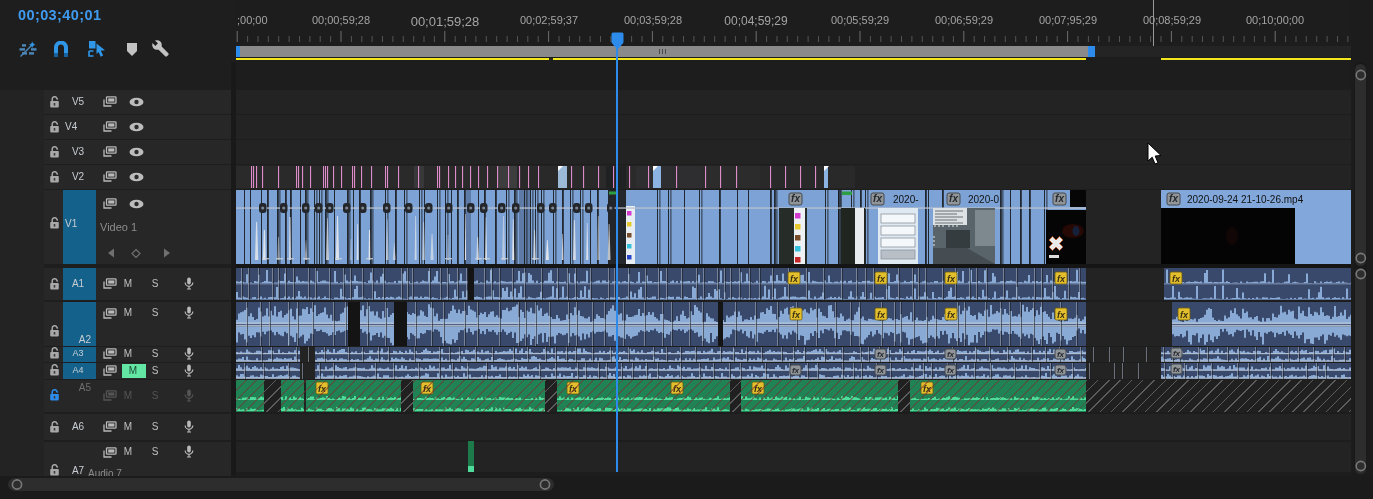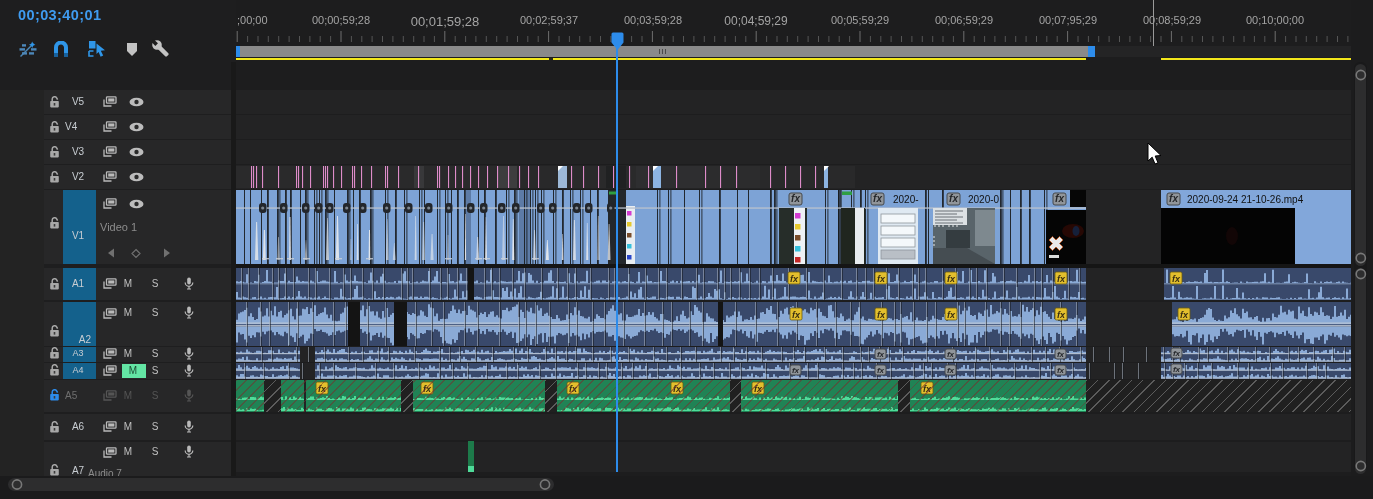--- a/index.html
+++ b/index.html
@@ -597,21 +597,21 @@
 <svg style="position:absolute;left:129px;top:172px" width="15" height="10" viewBox="0 0 15 10">
     <ellipse cx="7.5" cy="5" rx="7" ry="4.3" fill="#bcbcbc"></ellipse>
     <circle cx="7.5" cy="5" r="2.2" fill="#2a2a2a"></circle>
   </svg>
 <div style="position:absolute;left:63px;top:190px;width:33px;height:74px;background:#14618c"></div>
 <svg style="position:absolute;left:49px;top:217px" width="12" height="12" viewBox="0 0 12 12">
     <rect x="1.2" y="5" width="8.6" height="6.4" rx="0.8" fill="#a8a8a8"></rect>
     <path d="M3.2,5 V3.2 A2.4,2.4 0 0 1 7.8,2.2 L8.6,3.6" stroke="#a8a8a8" stroke-width="1.5" fill="none"></path>
     <rect x="4.7" y="7" width="1.6" height="2.6" fill="#3a3a3a"></rect>
   </svg>
-<div style="position:absolute;left:65px;top:230px;width:26px;text-align:center;font-size:10px;color:#c8cdd2">V1</div>
+<div style="position:absolute;left:65px;top:218px;width:26px;text-align:left;font-size:10px;color:#c8cdd2">V1</div>
 <svg style="position:absolute;left:103px;top:198px" width="14" height="11" viewBox="0 0 14 11">
     <rect x="3.5" y="0.8" width="9.5" height="6.4" rx="0.8" fill="none" stroke="#b9b9b9" stroke-width="1.3"></rect>
     <rect x="5.2" y="2.4" width="6.2" height="3.2" fill="#b9b9b9"></rect>
     <path d="M1,3.5 V10 H8.5" stroke="#b9b9b9" stroke-width="1.3" fill="none"></path>
   </svg>
 <svg style="position:absolute;left:129px;top:199px" width="15" height="10" viewBox="0 0 15 10">
     <ellipse cx="7.5" cy="5" rx="7" ry="4.3" fill="#bcbcbc"></ellipse>
     <circle cx="7.5" cy="5" r="2.2" fill="#2a2a2a"></circle>
   </svg>
 <div style="position:absolute;left:100px;top:221px;font-size:11px;color:#8c8c8c">Video 1</div>
@@ -695,21 +695,21 @@
 <svg style="position:absolute;left:184px;top:364px" width="10" height="13" viewBox="0 0 10 13">
     <rect x="3.2" y="0.5" width="3.6" height="7" rx="1.8" fill="#b9b9b9"></rect>
     <path d="M1.2,5.5 a3.8,3.8 0 0 0 7.6,0" stroke="#b9b9b9" stroke-width="1.2" fill="none"></path>
     <path d="M5,9.6 V12 M3,12 H7" stroke="#b9b9b9" stroke-width="1.2"></path>
   </svg>
 <svg style="position:absolute;left:49px;top:389px" width="12" height="12" viewBox="0 0 12 12">
     <rect x="1.2" y="5" width="8.6" height="6.4" rx="0.8" fill="#2d8ceb"></rect>
     <path d="M3.2,5 V3.2 A2.4,2.4 0 0 1 7.8,2.2 L8.6,3.6" stroke="#2d8ceb" stroke-width="1.5" fill="none"></path>
     <rect x="4.7" y="7" width="1.6" height="2.6" fill="#3a3a3a"></rect>
   </svg>
-<div style="position:absolute;left:65px;top:390px;width:26px;text-align:left;font-size:10px;color:#6f6f6f">A5</div>
+<div style="position:absolute;left:65px;top:382px;width:26px;text-align:right;font-size:10px;color:#6f6f6f">A5</div>
 <svg style="position:absolute;left:103px;top:390px" width="14" height="11" viewBox="0 0 14 11">
     <rect x="3.5" y="0.8" width="9.5" height="6.4" rx="0.8" fill="none" stroke="#555" stroke-width="1.3"></rect>
     <rect x="5.2" y="2.4" width="6.2" height="3.2" fill="#555"></rect>
     <path d="M1,3.5 V10 H8.5" stroke="#555" stroke-width="1.3" fill="none"></path>
   </svg>
 <div style="position:absolute;left:121px;top:390px;width:14px;text-align:center;font-size:10px;color:#555">M</div>
 <div style="position:absolute;left:148px;top:390px;width:14px;text-align:center;font-size:10px;color:#555">S</div>
 <svg style="position:absolute;left:184px;top:389px" width="10" height="13" viewBox="0 0 10 13">
     <rect x="3.2" y="0.5" width="3.6" height="7" rx="1.8" fill="#555"></rect>
     <path d="M1.2,5.5 a3.8,3.8 0 0 0 7.6,0" stroke="#555" stroke-width="1.2" fill="none"></path>

